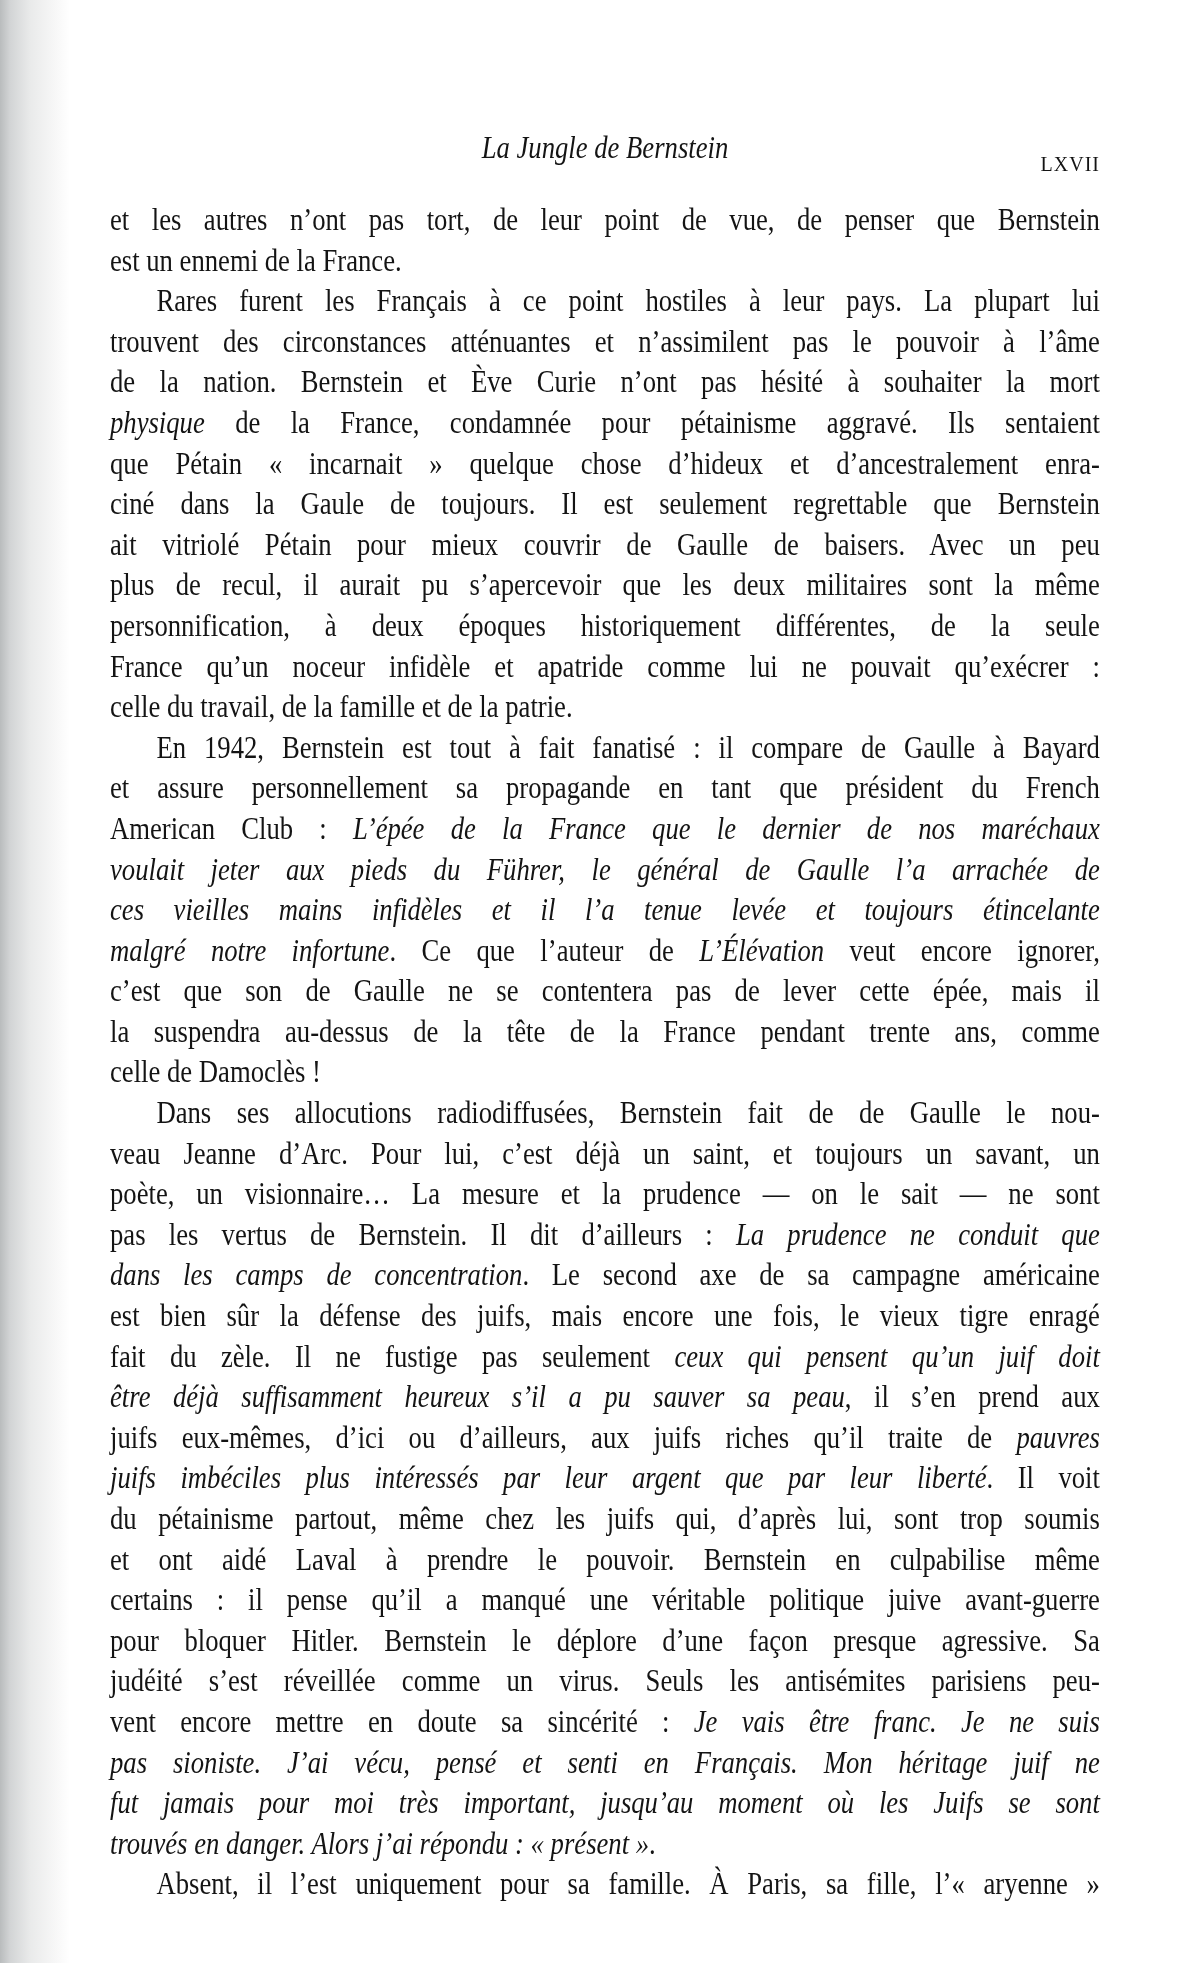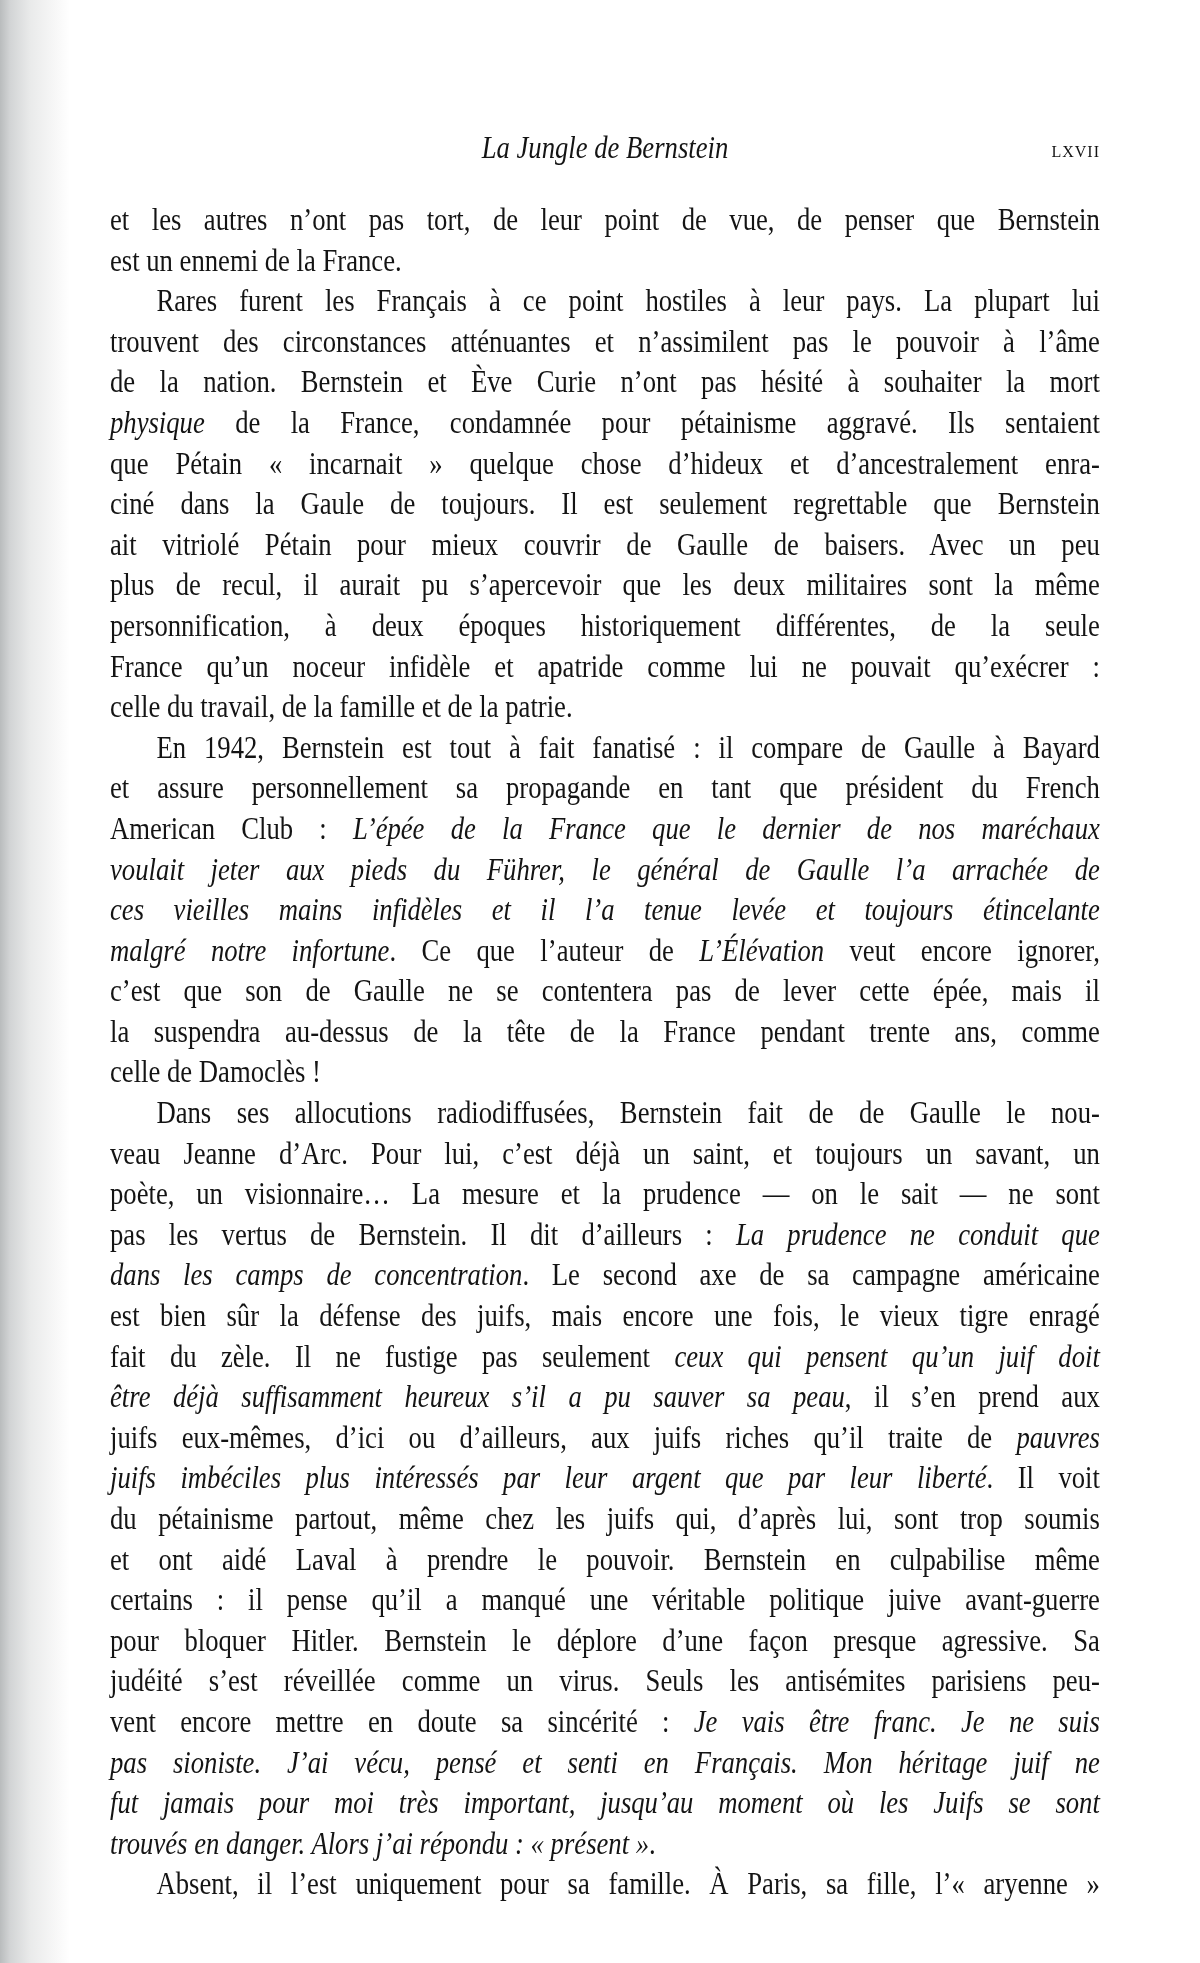--- a/index.html
+++ b/index.html
@@ -14,21 +14,21 @@
   }
   .running-head {
     position: absolute; top: 128px; left: 110px; width: 990px; height: 40px;
   }
   .running-title {
     position: absolute; left: 0; width: 990px; text-align: center;
     font-style: italic; font-size: 31px; line-height: 40px;
     transform: scaleX(0.86); transform-origin: center;
   }
   .folio {
-    position: absolute; right: 0; top: 4px; font-size: 16px; letter-spacing: 1px; line-height: 40px;
+    position: absolute; right: 0; top: 16px; font-size: 20px; letter-spacing: 1px; line-height: 40px;
   }
   .text-block {
     position: absolute; left: 110px; top: 200px;
     width: 1151px; transform: scaleX(0.86); transform-origin: left top;
   }
   .line {
     display: block; height: 40.6px; line-height: 40.6px; font-size: 31px;
     white-space: nowrap; text-align: justify; text-align-last: justify;
   }
   .line.last { text-align-last: left; }

